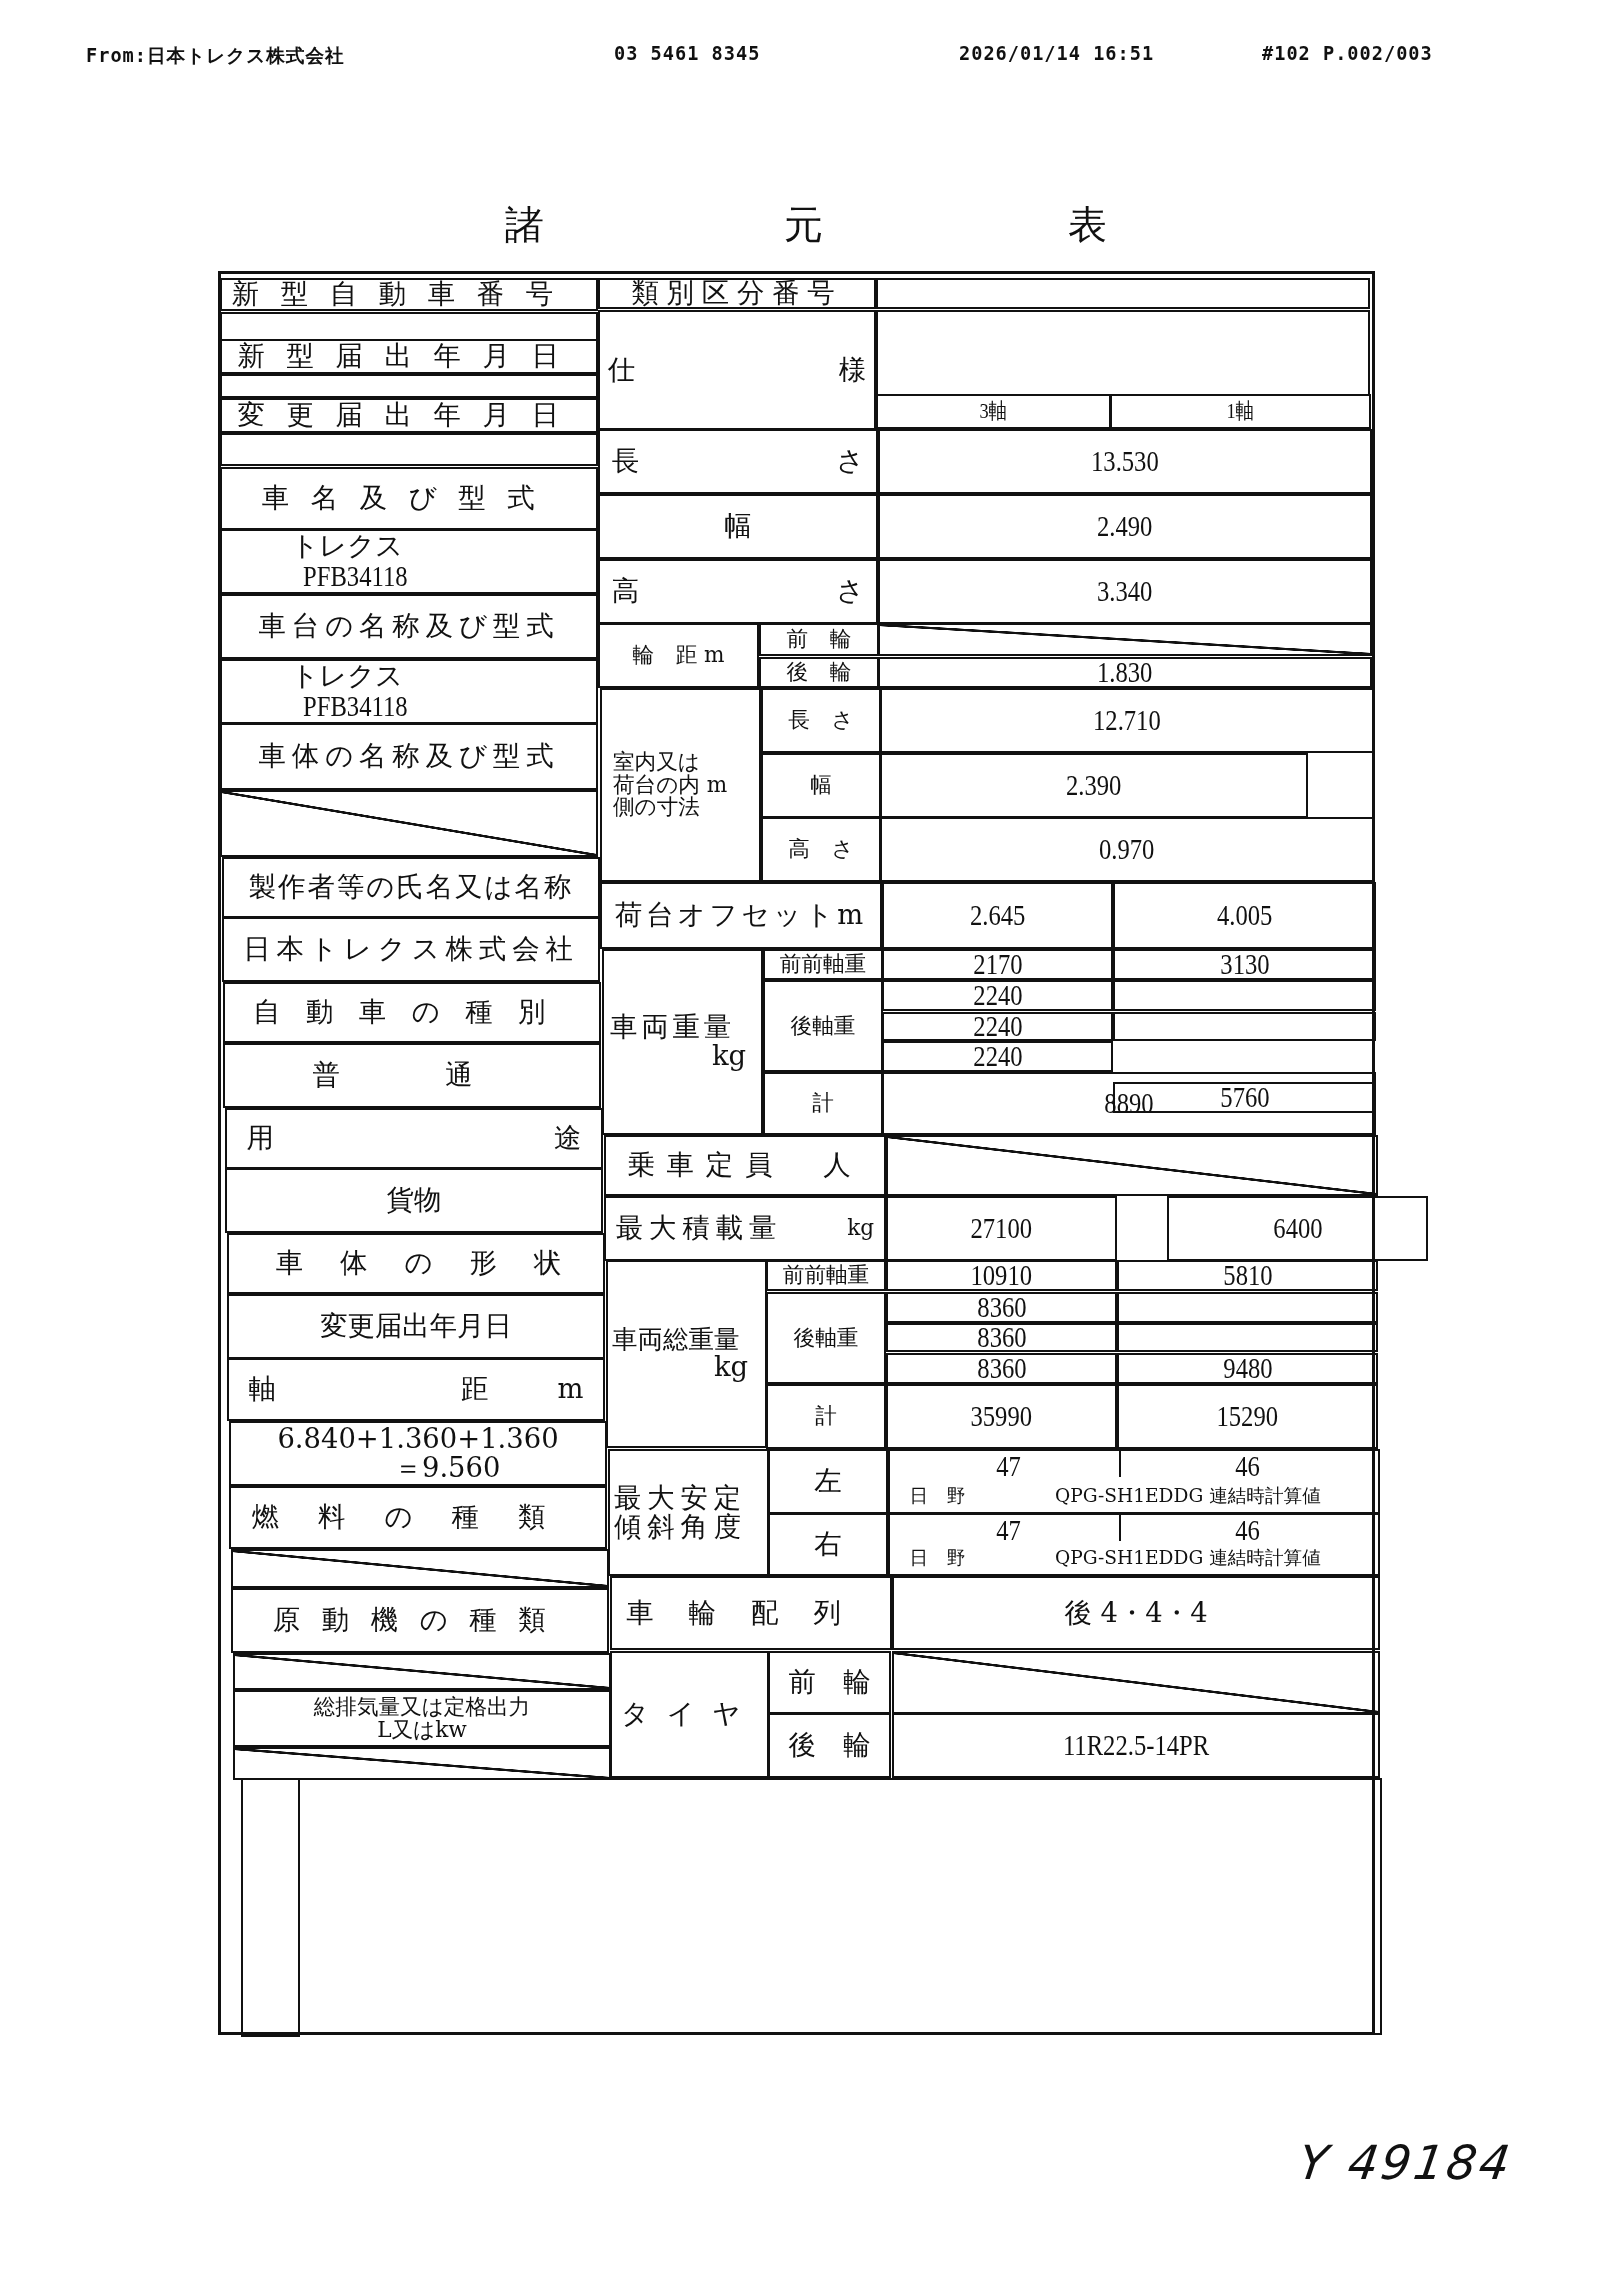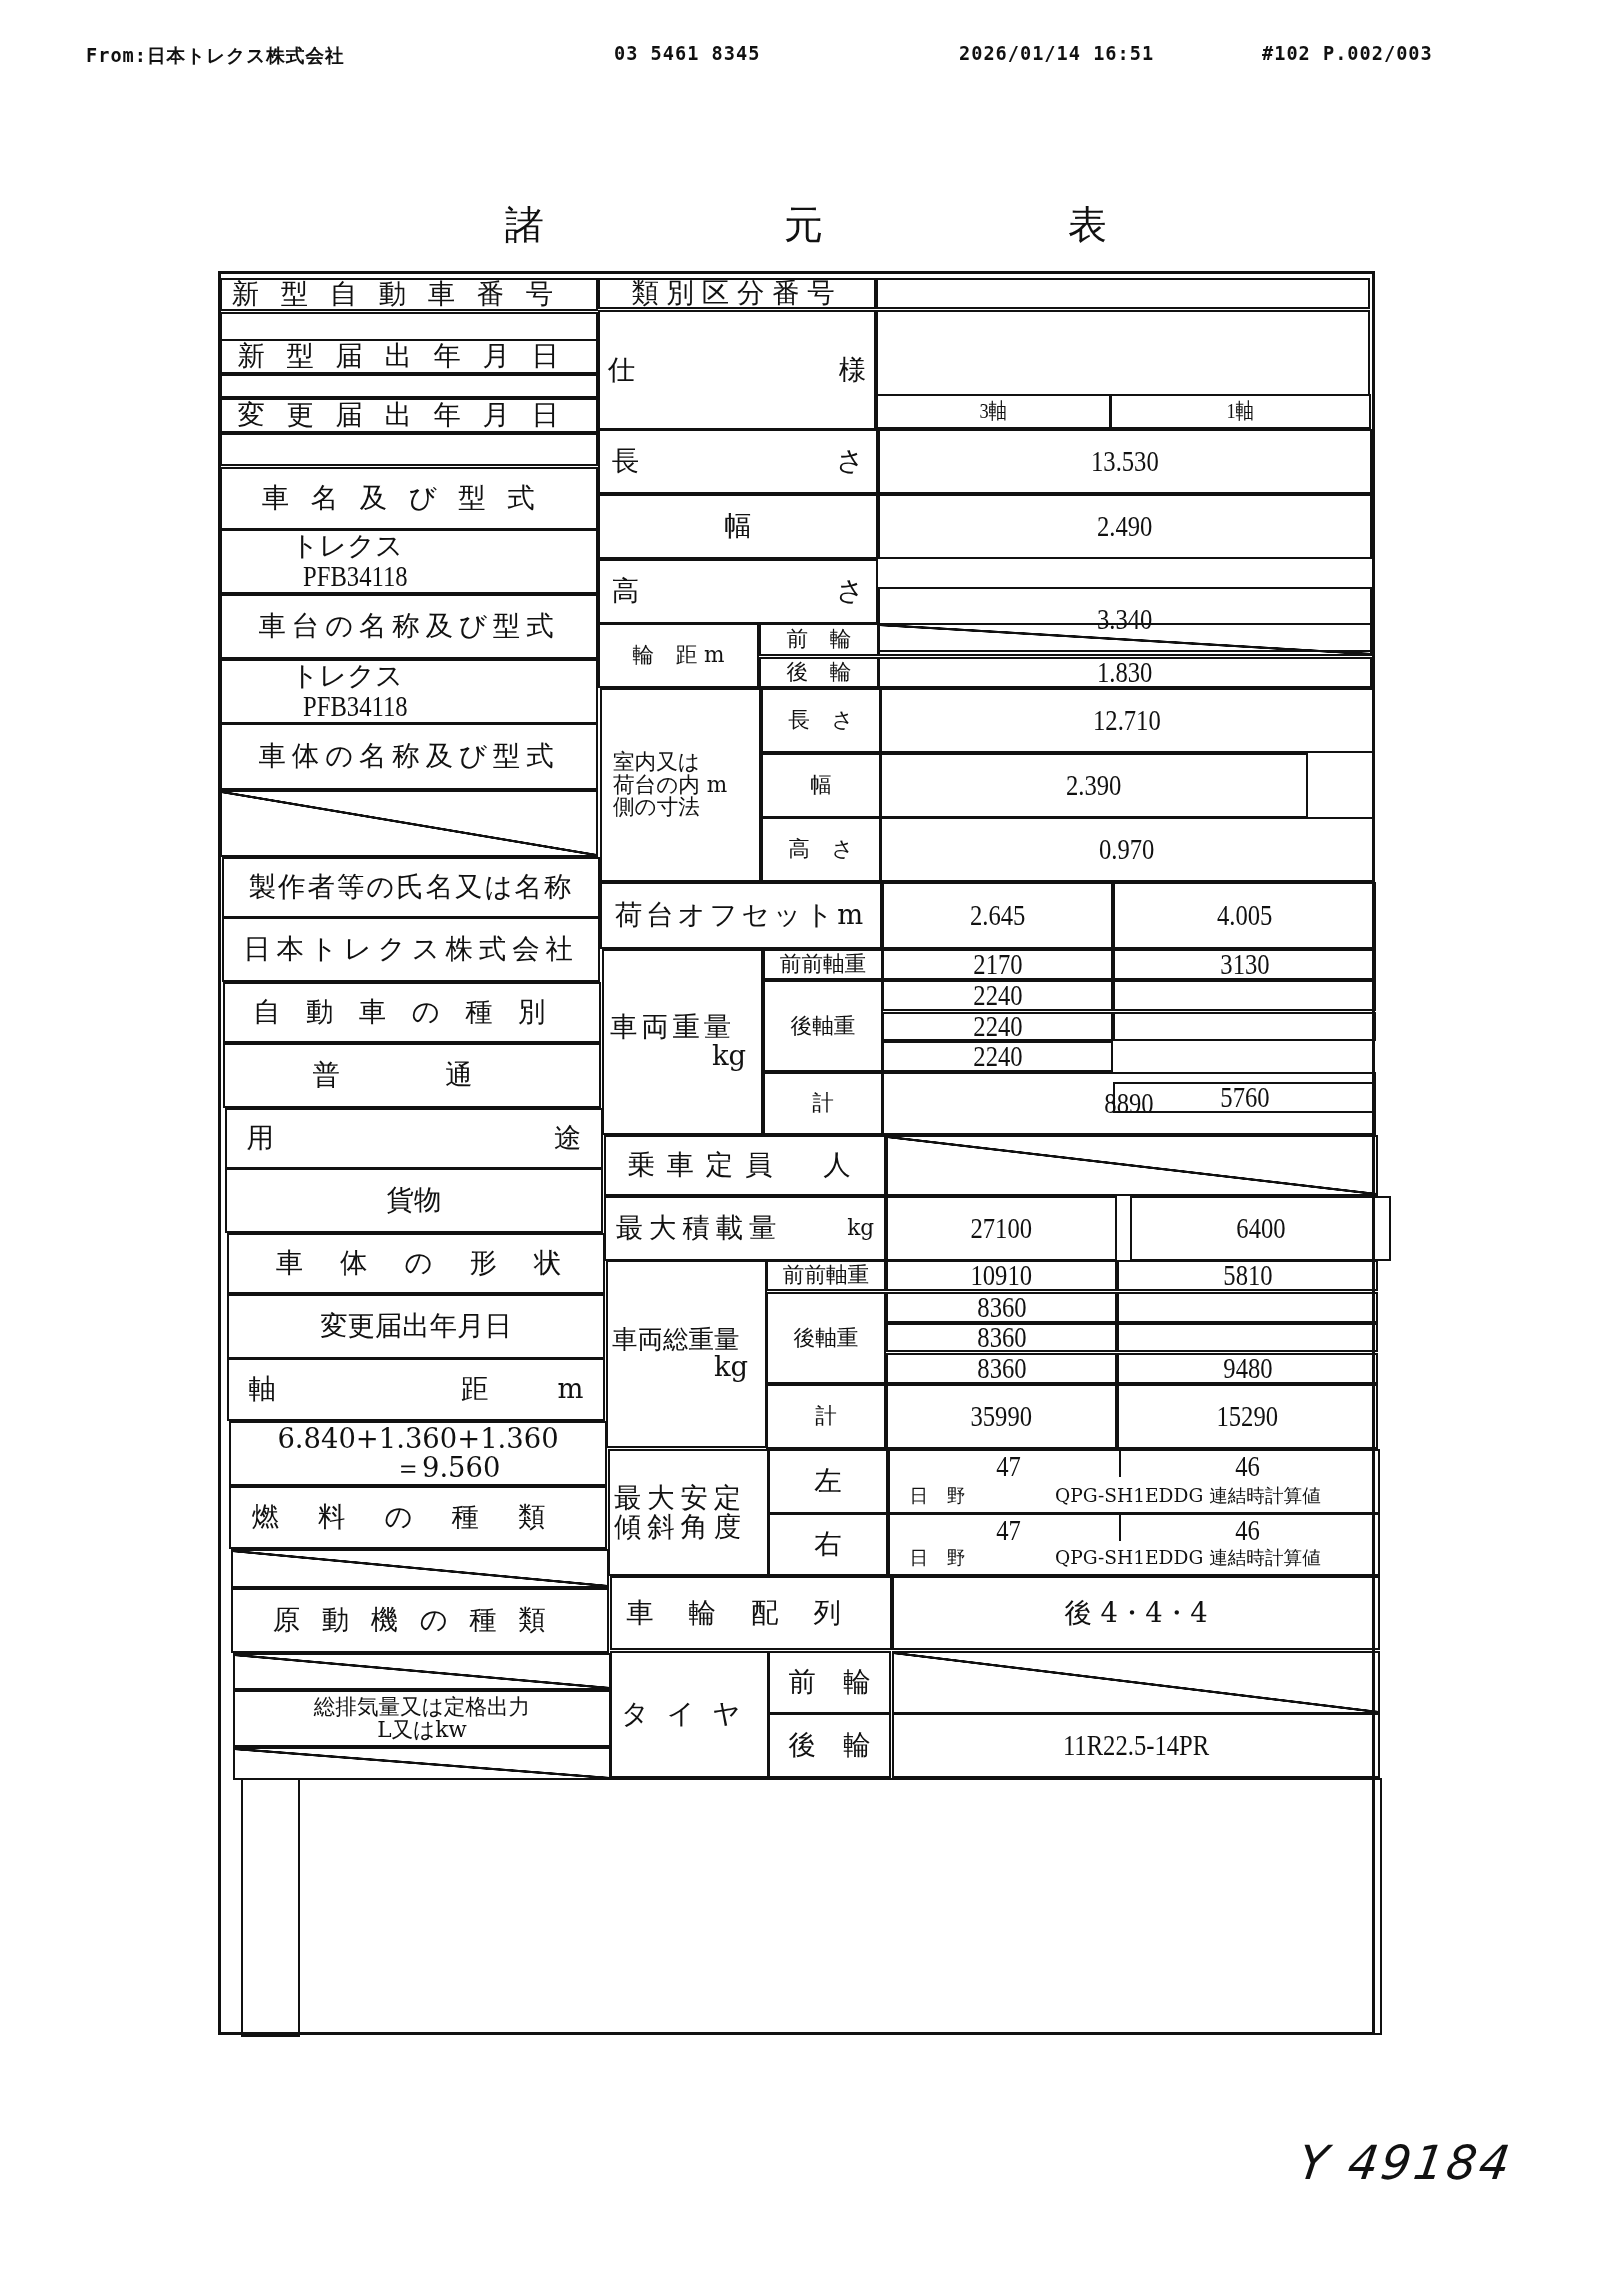--- a/index.html
+++ b/index.html
@@ -143,21 +143,21 @@
 <div class="c" style="left:598px;top:494px;width:280px;height:65px;">
   <span>幅</span>
     </div>
 <div class="c" style="left:878px;top:494px;width:494px;height:65px;">
   <span class="num">2.490</span>
     </div>
 <div class="c" style="left:598px;top:559px;width:280px;height:65px;justify-content:space-between;padding:0 11.8px;">
   <span>高</span>
   <span>さ</span>
     </div>
-<div class="c" style="left:878px;top:587px;width:494px;height:65px;">
+<div class="c" style="left:878px;top:559px;width:494px;height:65px;">
   <span class="num">3.340</span>
     </div>
 
 <div class="c" style="left:598px;top:623px;width:161px;height:65px;">
   <span class="small">輪　距 m</span>
     </div>
 <div class="c" style="left:759px;top:623px;width:120px;height:33px;">
   <span class="small">前　輪</span>
     </div>
 <div class="c diag" style="left:878px;top:623px;width:494px;height:33px;"></div>
@@ -248,21 +248,21 @@
     </div>
 <div class="c diag" style="left:886px;top:1135px;width:492px;height:61px;"></div>
 
 <div class="c" style="left:604px;top:1196px;width:282px;height:65px;justify-content:space-between;padding:0 9.8px;">
   <span class="lbl" style="letter-spacing:5.9px;">最大積載量</span>
   <span class="small">kg</span>
     </div>
 <div class="c" style="left:886px;top:1196px;width:231px;height:65px;">
   <span class="num">27100</span>
     </div>
-<div class="c" style="left:1130px;top:1196px;width:261px;height:65px;">
+<div class="c" style="left:1167px;top:1196px;width:261px;height:65px;">
   <span class="num">6400</span>
     </div>
 
 <div class="c col" style="left:606px;top:1260px;width:161px;height:188px;align-items:flex-start;padding-left:3.9px;">
   <span class="lbl" style="font-size:25.5px;">車両総重量</span>
   <span style="margin-left:102px;">kg</span>
     </div>
 <div class="c" style="left:766px;top:1260px;width:120px;height:31px;">
   <span class="small">前前軸重</span>
     </div>

